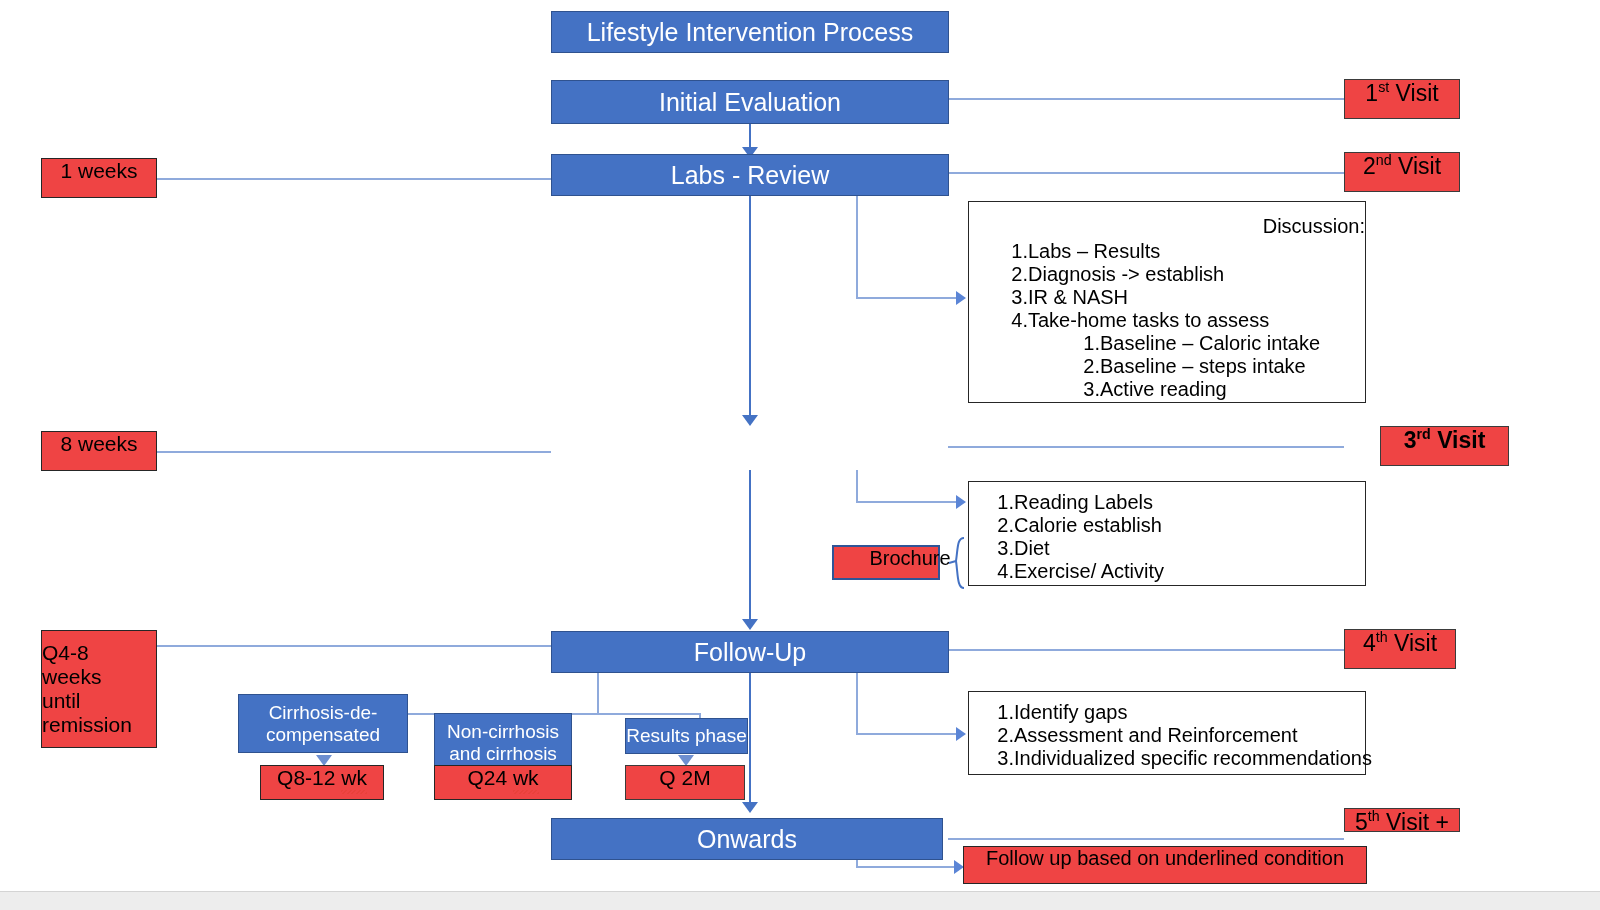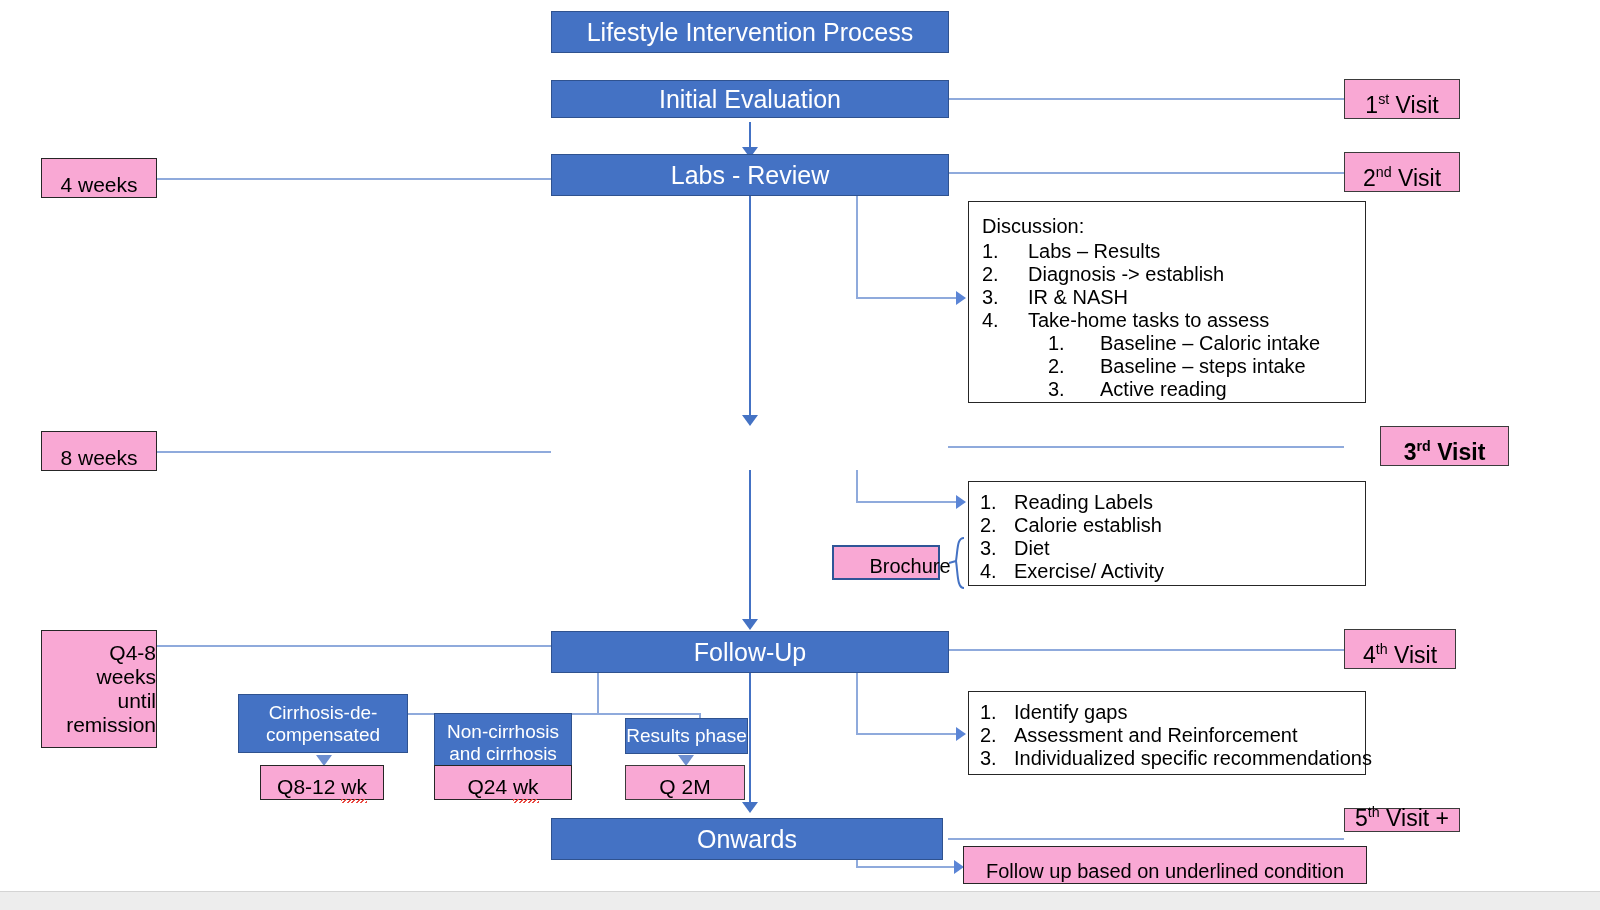--- a/index.html
+++ b/index.html
@@ -17,36 +17,36 @@
     background:#4472C4;
     border:1px solid #2F528F;
     color:#ffffff;
     display:flex;align-items:center;justify-content:center;
     text-align:center;
     box-sizing:border-box;
     line-height:1.12;
   }
   .whitebox{
     position:absolute;
-    background:#f9a8d4;
+    background:#ef4444;
     border:1px solid #262626;
     color:#000000;
-    display:flex;align-items:flex-end;justify-content:center;
+    display:flex;align-items:flex-start;justify-content:center;
     text-align:center;
     box-sizing:border-box;
     line-height:1.15;
   }
   .whitebox.thick{border:1.5px solid #3B3B3B;}
   .listbox{
     position:absolute;
     background:#ffffff;
     border:1px solid #262626;
     color:#000000;
     box-sizing:border-box;
-    text-align:left;
+    text-align:right;
   }
   .bluebrd{border:2px solid #2F5597;padding-left:48px;}
 
   
   .t-title{font-size:25px;}
   .t-stage{font-size:25px;}
   .t-visit{font-size:23px;}
   .t-week{font-size:21px;}
   .t-small{font-size:20px;}
   .t-branch{font-size:19px;}
@@ -159,21 +159,21 @@
   <div class="arrow-d lt" style="left:692px;top:722px;"></div>
 
   <div class="arrow-d lt" style="left:316px;top:755px;"></div>
   <div class="arrow-d lt" style="left:496px;top:755px;"></div>
   <div class="arrow-d lt" style="left:678px;top:755px;"></div>
 
   <div class="bluebox t-title" style="left:551px;top:11px;width:398px;height:42px;">
     <span>Lifestyle Intervention Process</span>
   </div>
 
-  <div class="bluebox t-stage" style="left:551px;top:80px;width:398px;height:38px;">
+  <div class="bluebox t-stage" style="left:551px;top:80px;width:398px;height:44px;">
     <span>Initial Evaluation</span>
   </div>
 
   <div class="bluebox t-stage" style="left:551px;top:154px;width:398px;height:42px;">
     <span>Labs - Review</span>
   </div>
 
 
   <div class="bluebox t-stage" style="left:551px;top:631px;width:398px;height:42px;">
     <span>Follow-Up</span>
@@ -207,21 +207,21 @@
     </span>
   </div>
 
   <div class="whitebox thick t-visit" style="left:1344px;top:808px;width:116px;height:24px;">
     <span>
       <span>5</span><sup>th</sup>&nbsp;<span>Visit</span><span> +</span>
     </span>
   </div>
 
   <div class="whitebox t-week" style="left:41px;top:158px;width:116px;height:40px;">
-    <span>4 weeks</span>
+    <span>1 weeks</span>
   </div>
 
   <div class="whitebox t-week" style="left:41px;top:431px;width:116px;height:40px;">
     <span>8 weeks</span>
   </div>
 
   <div class="whitebox t-week" style="left:41px;top:630px;width:116px;height:118px;flex-direction:column;justify-content:center;">
     <span>Q4-8</span>
     <span>weeks</span>
     <span>until</span>

